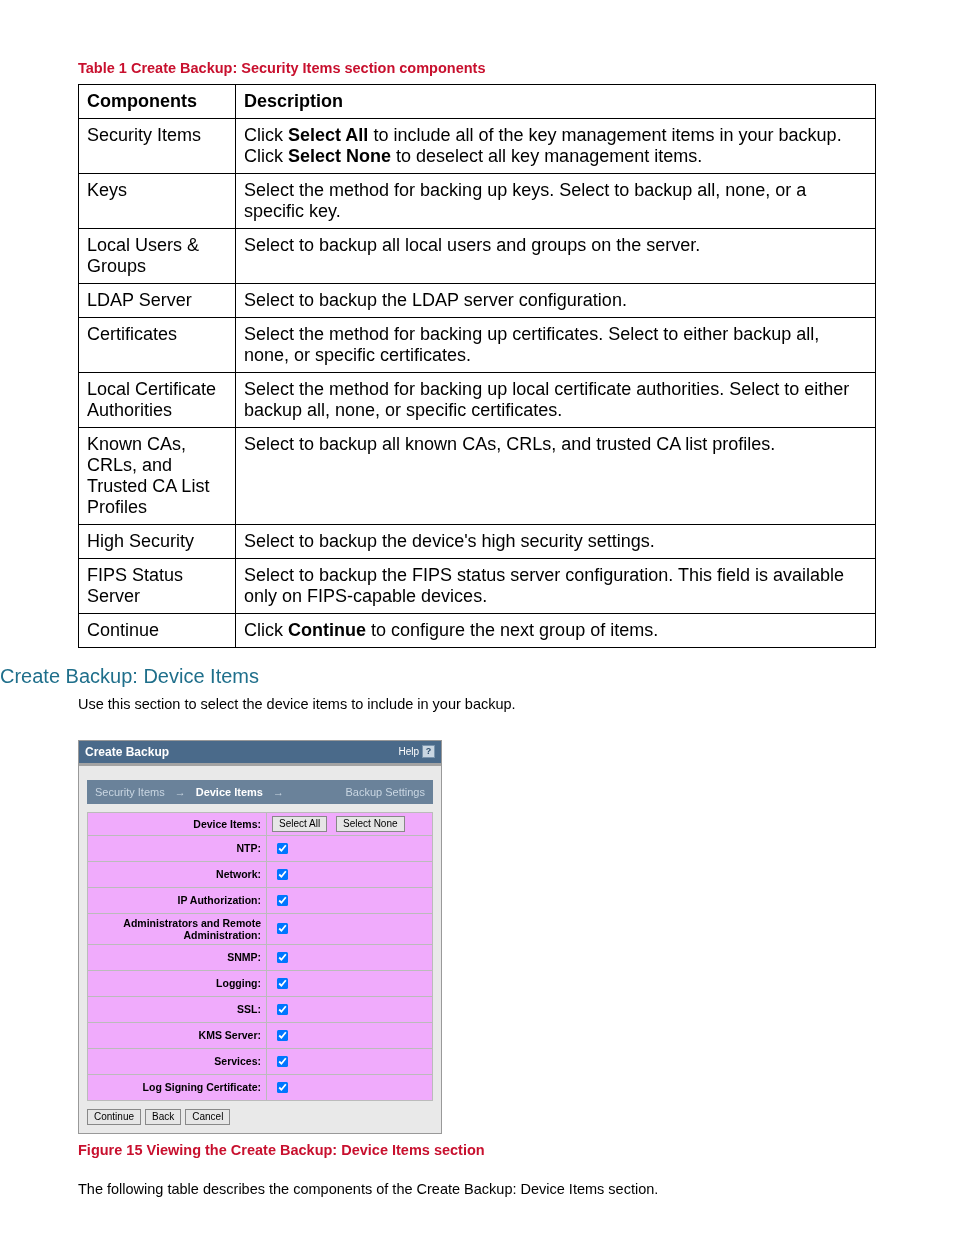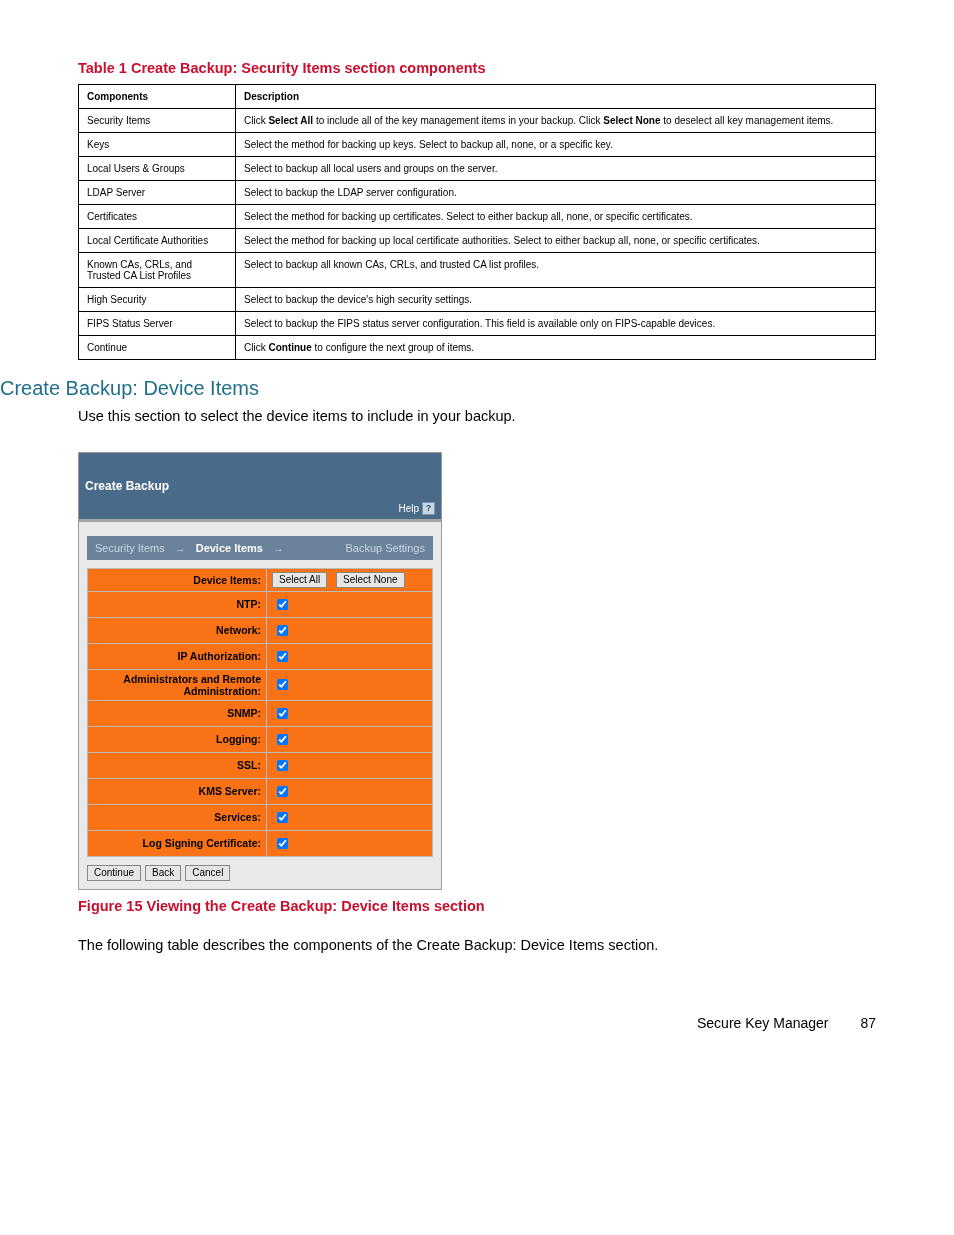--- a/index.html
+++ b/index.html
@@ -14,21 +14,21 @@
   }
   .table-title {
     color: #c8102e;
     font-weight: bold;
     font-size: 14.5px;
     margin-bottom: 8px;
   }
   table.main {
     border-collapse: collapse;
     width: 100%;
-    font-size: 10px;
+    font-size: 18px;
   }
   table.main th,
   table.main td {
     border: 1px solid #000;
     padding: 6px 8px;
     text-align: left;
     vertical-align: top;
   }
   table.main th {
     font-weight: bold;
@@ -67,21 +67,20 @@
     justify-content: space-between;
     align-items: center;
     border-bottom: 3px solid #a3a3a3;
   }
   .widget-header .help {
     font-weight: normal;
     font-size: 10px;
     display: flex;
     align-items: center;
     gap: 3px;
-    margin-top: 45px;
   }
   .help-icon {
     display: inline-block;
     width: 11px; height: 11px;
     background: #c9d6e2;
     color: #2b4b6b;
     border: 1px solid #7a94ad;
     font-weight: bold;
     font-size: 9px;
     text-align: center;
@@ -99,21 +98,21 @@
   }
   .bc-bar .active { color: #fff; font-weight: bold; }
   .bc-bar .arrow { color: #c9d6e2; }
   .bc-bar .last { margin-left: auto; color: #c9d6e2; }
   .widget-body {
     margin: 0 8px 8px 8px;
   }
   .widget-body table {
     width: 100%;
     border-collapse: collapse;
-    background: #f97316;
+    background: #f0abfc;
     font-size: 10.5px;
     padding-left: 39px;
   }
   .widget-body td {
     border: 1px solid #bbb;
     padding: 3px 5px;
     vertical-align: middle;
   }
   .widget-body td.lbl {
     width: 168px;

